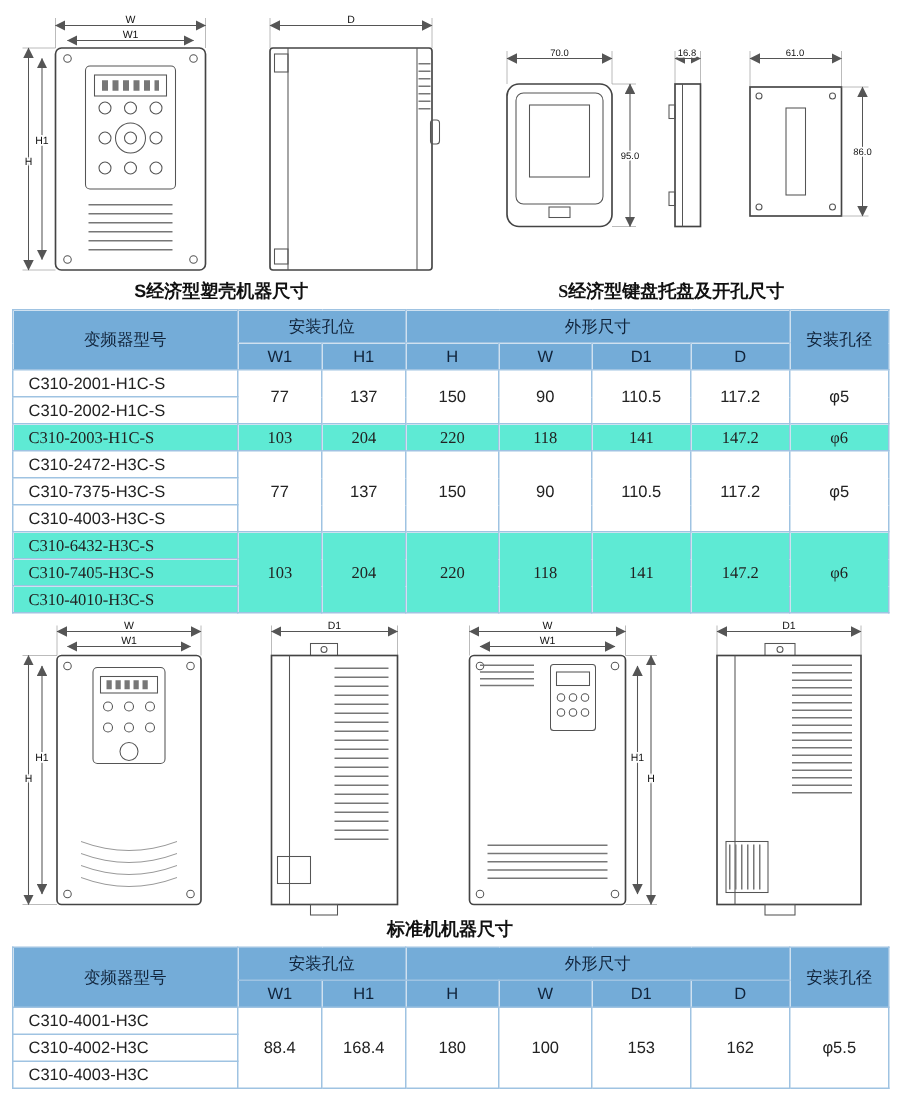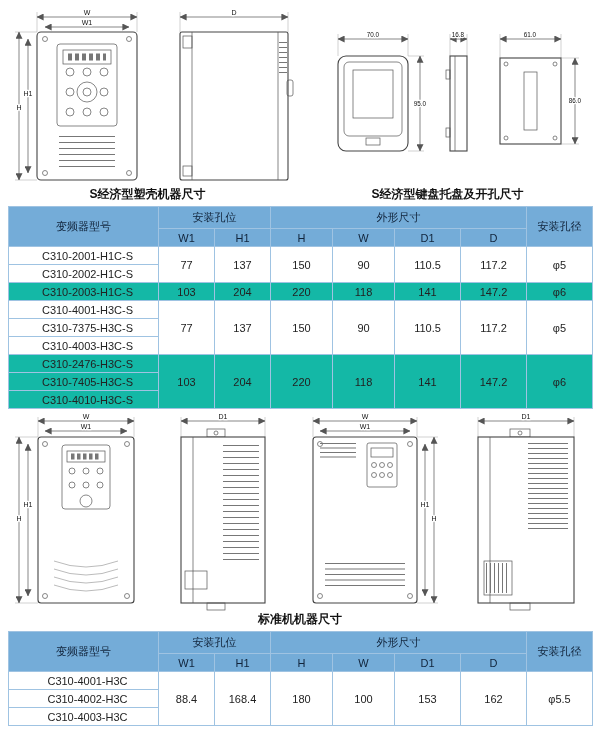--- a/index.html
+++ b/index.html
@@ -10,30 +10,30 @@
   .page { width:600px; height:560px; padding-top:6px; }
 
   
   .top-row { display:flex; justify-content:space-between; align-items:flex-end; height:180px; padding:0 12px; }
   .grp { display:flex; align-items:flex-end; gap:8px; }
   .grp-right { margin-bottom:6px; }
   .mid-row { display:flex; justify-content:space-between; align-items:flex-end; height:198px; padding:0 12px; }
 
   .captions { display:flex; height:16px; align-items:center; }
   .cap { font-weight:bold; font-size:12px; text-align:center; color:#111; }
-  .cap-left { width:295px; } .cap-right { width:305px; }
+  .cap-left { width:295px; } .cap-right { width:305px;font-family:Liberation Serif, serif; }
   .cap-mid { height:16px; line-height:16px; }
 
   
   table { border-collapse:collapse; table-layout:fixed; width:584px; margin:4px 8px; font-size:11px;border-radius:11px; }
   th, td { border:1px solid #9FC3E2; text-align:center; padding:0 2px; height:18px; overflow:hidden; white-space:nowrap; }
   thead tr.top th { height:22px; }
   thead th { background:#74ACD8; color:#10233a; font-weight:normal; }
-  td.model { text-align:center; padding-left:10px; background:#fff; }
-  tr.shade td { background:#14b8a6; }
+  td.model { text-align:left; padding-left:10px; background:#fff; }
+  tr.shade td { background:#5eead4;font-family:Liberation Serif, serif; }
 
   
   svg { display:block; }
   .body   { fill:#fff; stroke:#444; stroke-width:1.1; }
   .detail { fill:none; stroke:#555; stroke-width:0.7; }
   .thin   { fill:none; stroke:#777; stroke-width:0.5; }
   .fin    { stroke:#777; fill:none; }
   line.dim { stroke:#555; stroke-width:0.7; marker-start:url(#arr); marker-end:url(#arr); }
   line.ext { stroke:#999; stroke-width:0.45; }
   text.dlabel {
@@ -208,37 +208,37 @@
           <td class="model">C310-2003-H1C-S</td>
           <td rowspan="1">103</td>
           <td rowspan="1">204</td>
           <td rowspan="1">220</td>
           <td rowspan="1">118</td>
           <td rowspan="1">141</td>
           <td rowspan="1">147.2</td>
           <td rowspan="1">φ6</td>
         </tr>
         <tr>
-          <td class="model">C310-4001-H3C-S</td>
+          <td class="model">C310-2472-H3C-S</td>
           <td rowspan="3">77</td>
           <td rowspan="3">137</td>
           <td rowspan="3">150</td>
           <td rowspan="3">90</td>
           <td rowspan="3">110.5</td>
           <td rowspan="3">117.2</td>
           <td rowspan="3">φ5</td>
         </tr>
         <tr>
           <td class="model">C310-7375-H3C-S</td>
         </tr>
         <tr>
           <td class="model">C310-4003-H3C-S</td>
         </tr>
         <tr class="shade">
-          <td class="model">C310-2476-H3C-S</td>
+          <td class="model">C310-6432-H3C-S</td>
           <td rowspan="3">103</td>
           <td rowspan="3">204</td>
           <td rowspan="3">220</td>
           <td rowspan="3">118</td>
           <td rowspan="3">141</td>
           <td rowspan="3">147.2</td>
           <td rowspan="3">φ6</td>
         </tr>
         <tr class="shade">
           <td class="model">C310-7405-H3C-S</td>

